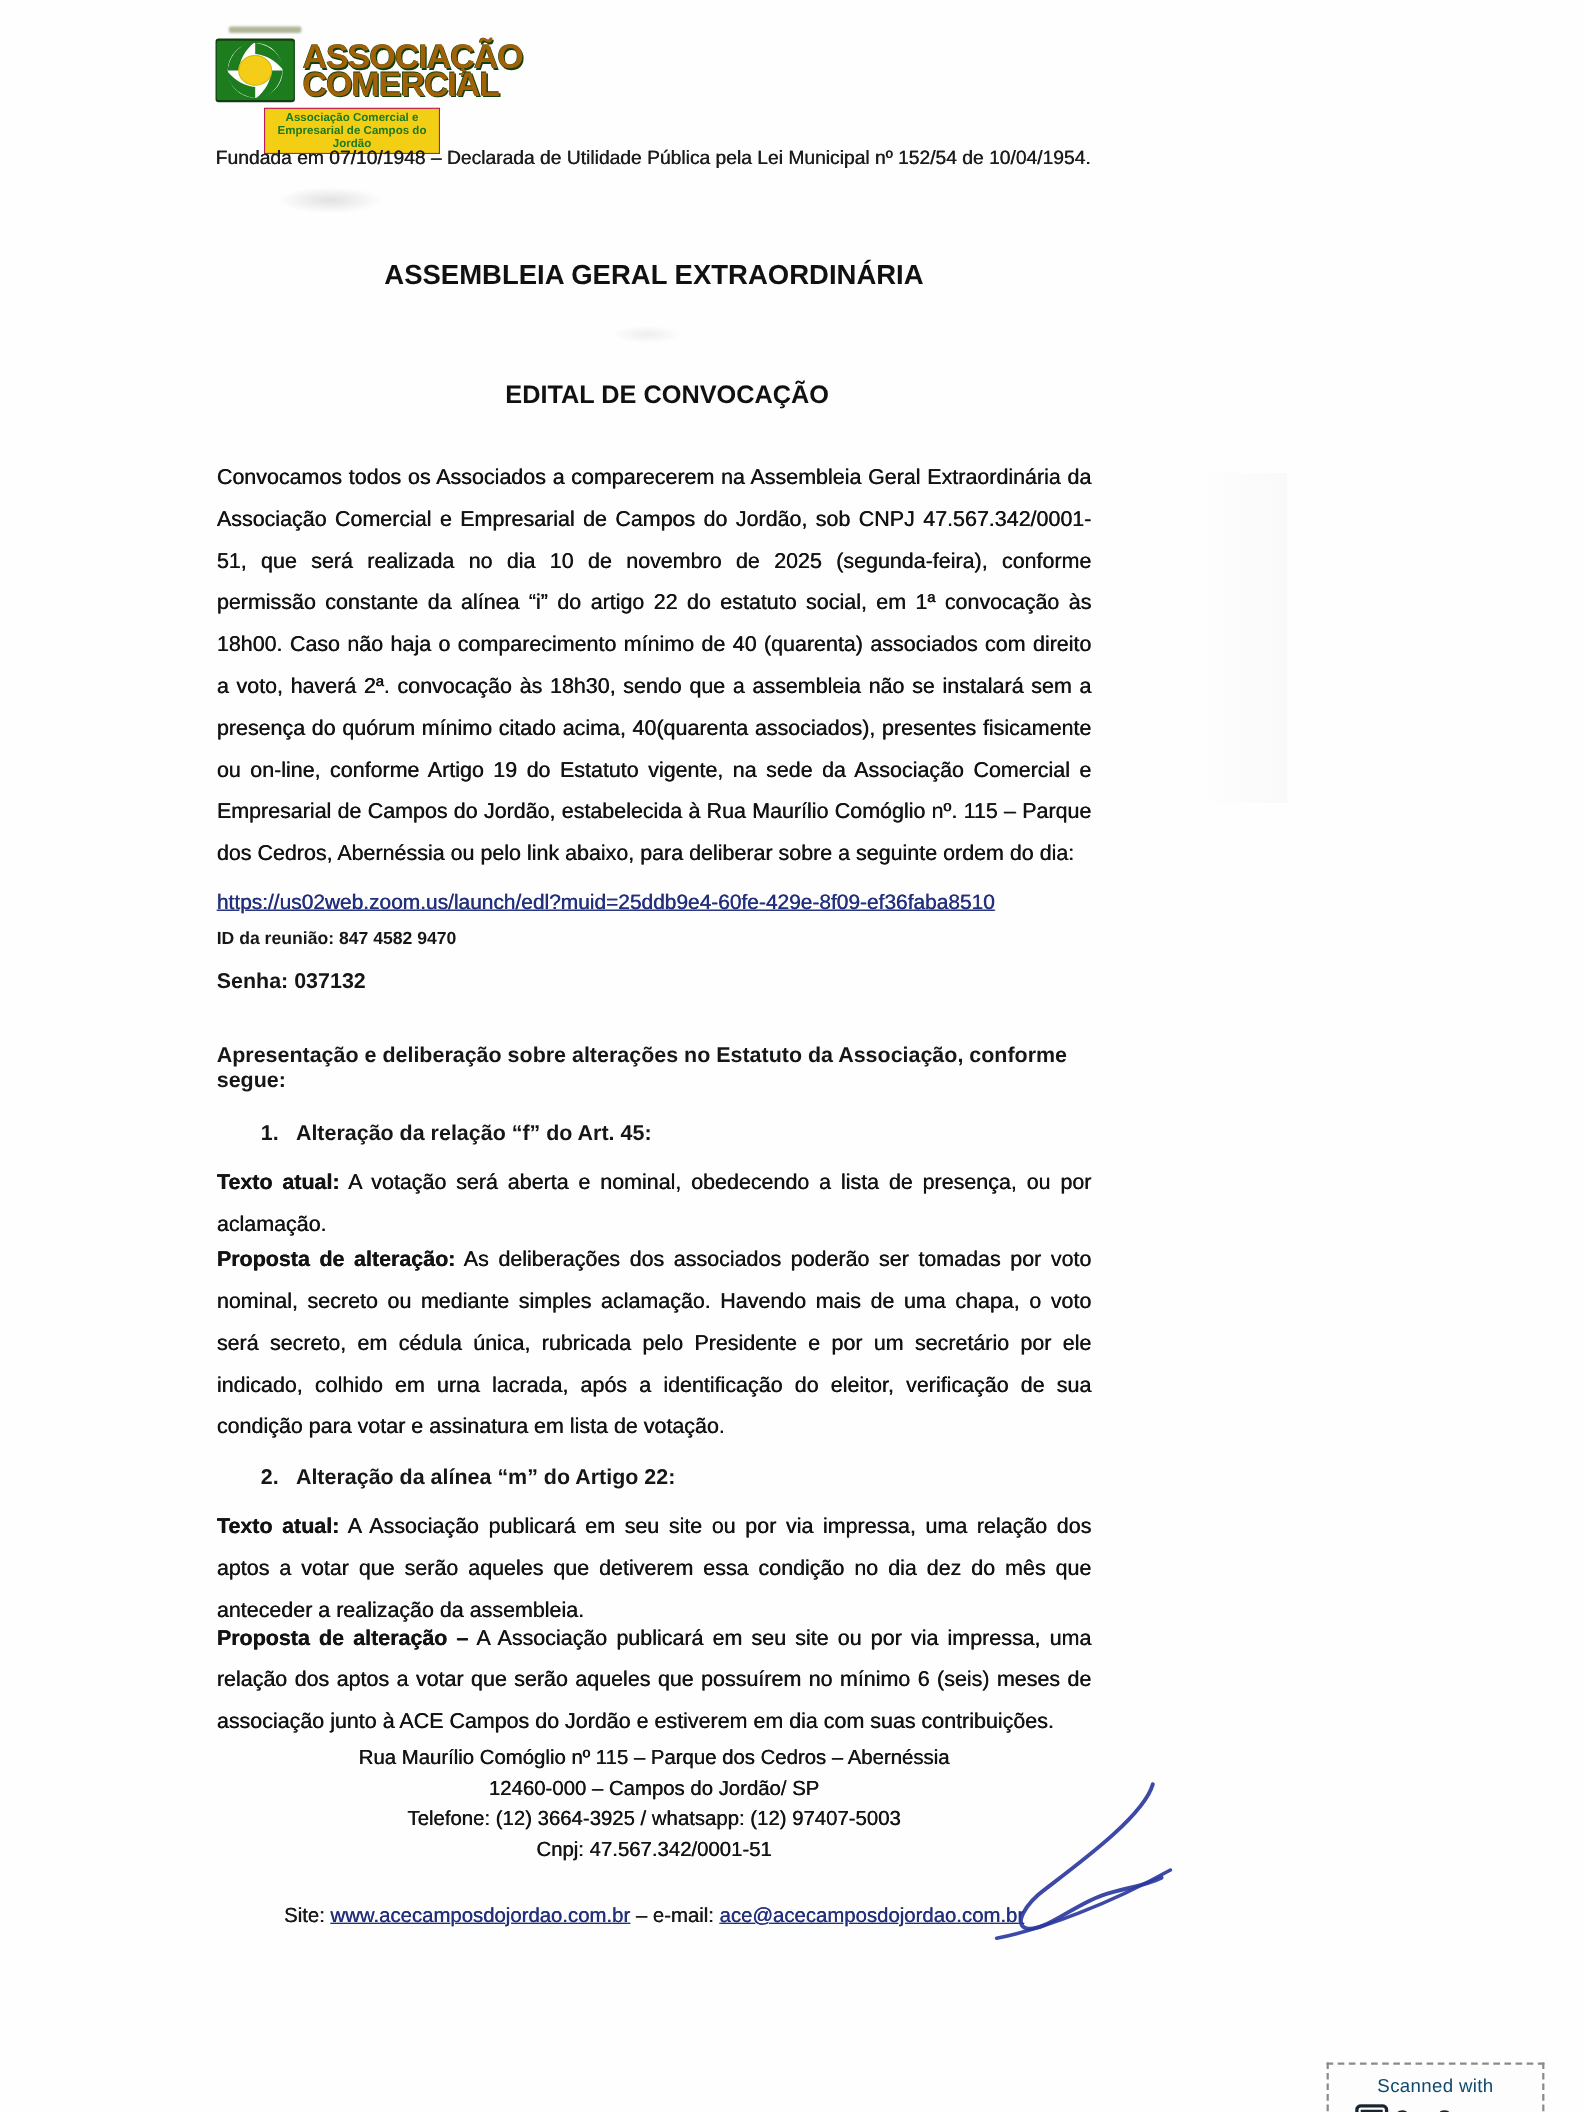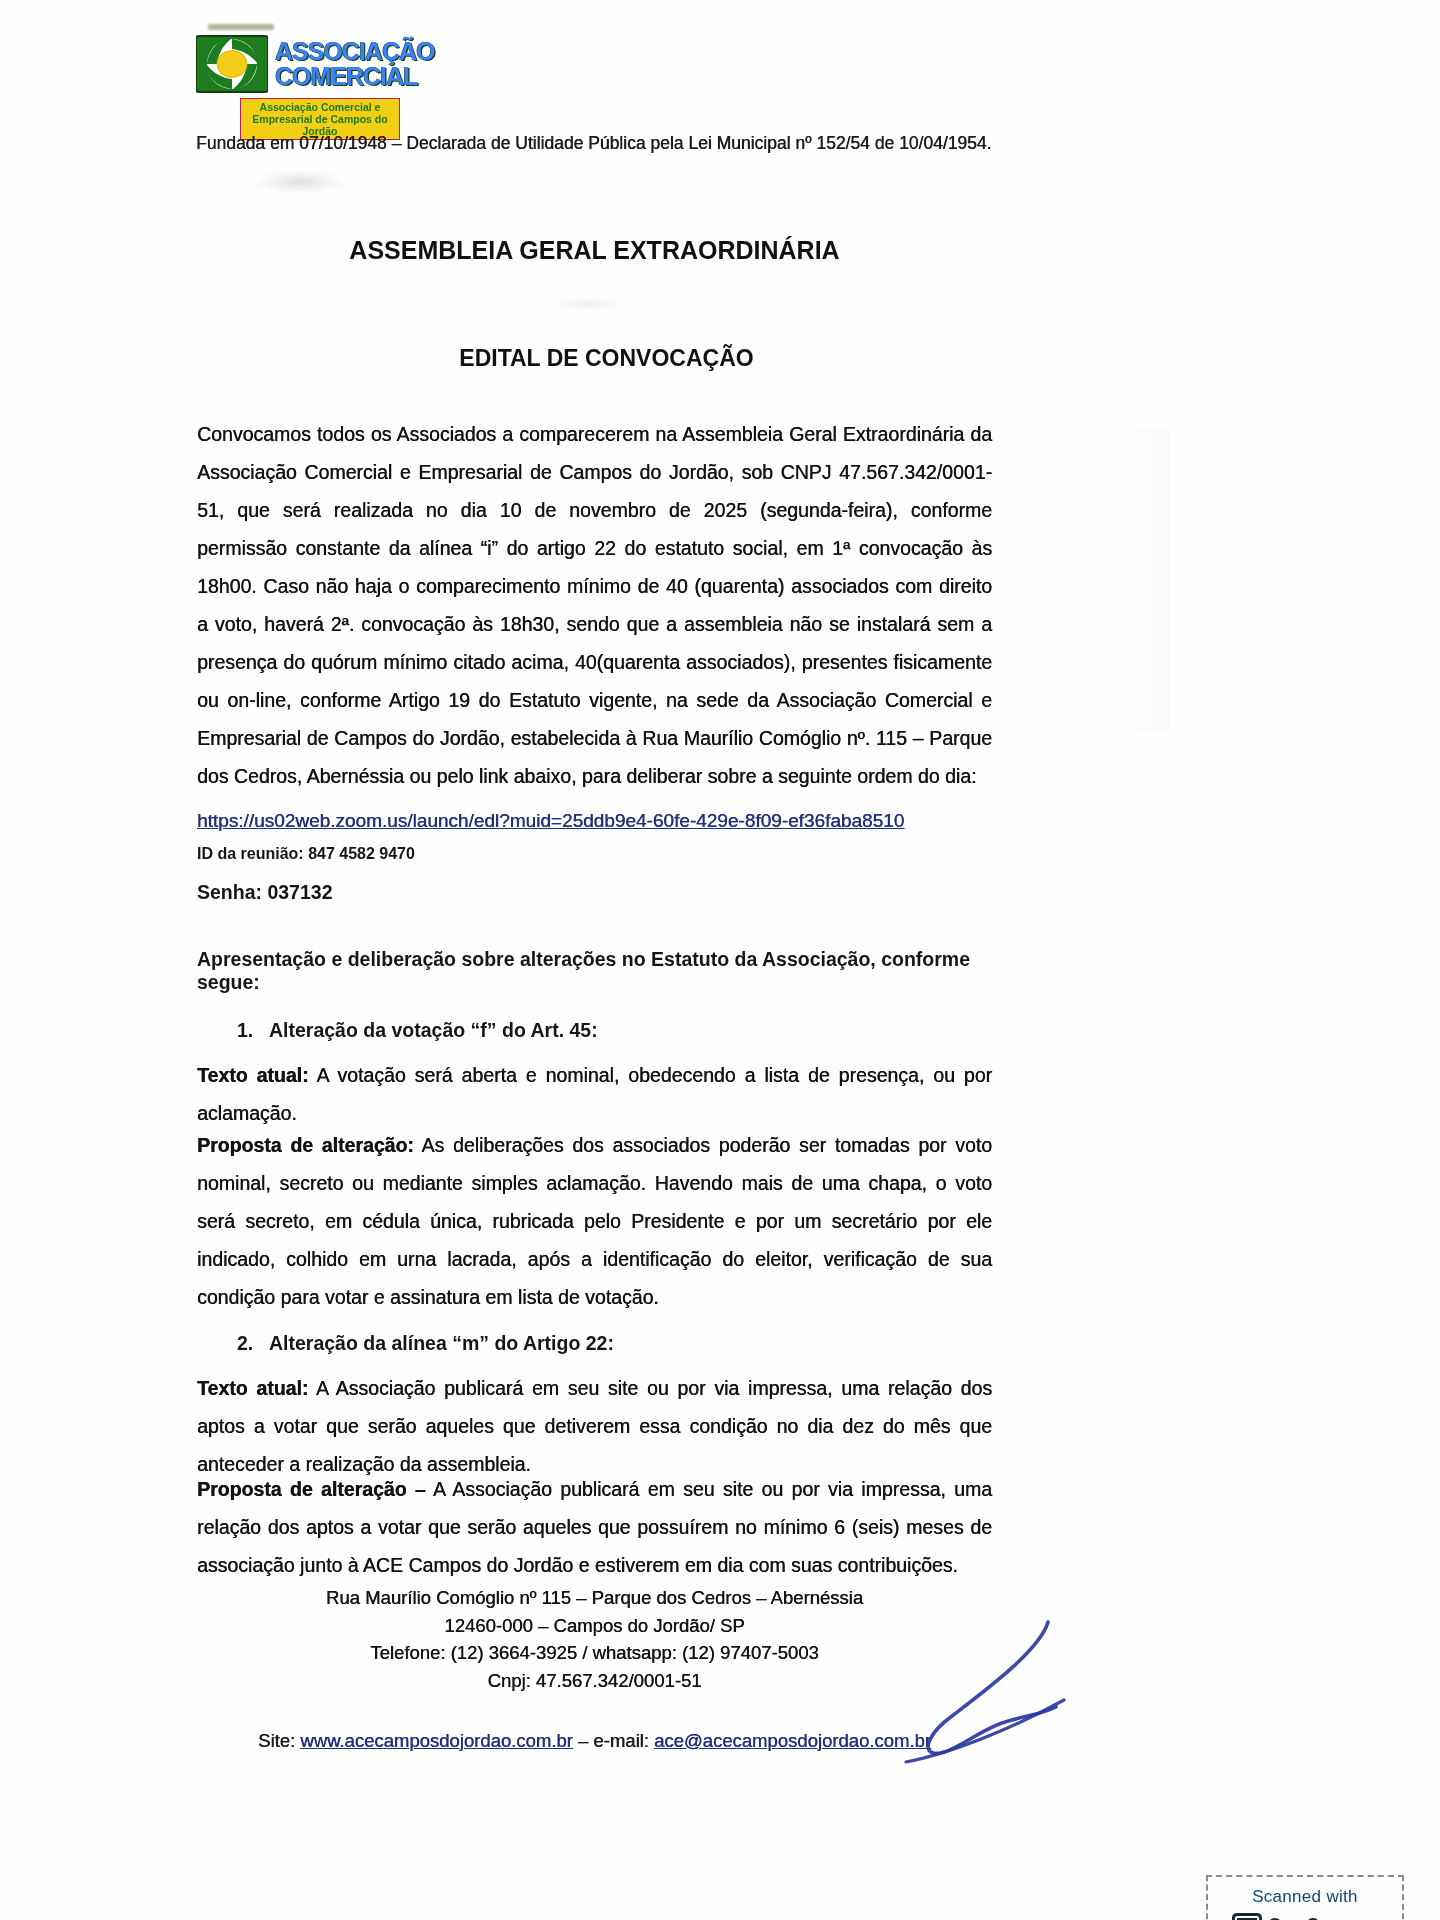--- a/index.html
+++ b/index.html
@@ -4,21 +4,21 @@
 <style>
   html,body{margin:0;padding:0;background:#e9e9e9;}
   .page{position:relative;width:1440px;height:1920px;background:#fefefe;overflow:hidden;
         font-family:"Liberation Sans",sans-serif;color:#161616;}
   .thick{text-shadow:0.4px 0 currentColor;}
   
   .logo-block{position:absolute;left:196px;top:24px;}
   .slogan{width:66px;height:6px;margin-left:12px;background:#54611f;opacity:.45;filter:blur(1px);border-radius:2px;}
   .logo-row{display:flex;align-items:center;gap:7px;margin-top:3px;}
   .logo-mark{width:72px;height:62px;display:block;}
-  .logo-text{font-weight:bold;font-size:25px;line-height:25px;color:#3b82f6;letter-spacing:-1px;
+  .logo-text{font-weight:bold;font-size:31px;line-height:25px;color:#a16207;letter-spacing:-1px;
              text-shadow:1.2px 1.2px 0 #123f10,-0.5px -0.5px 0 #123f10;}
   .logo-banner{margin-left:44px;margin-top:3px;width:150px;background:#f2cf15;border:1px solid #be185d;
                padding:2px 4px;text-align:center;color:#1e7a1e;font-size:10.5px;font-weight:bold;line-height:12px;}
   
   .founded{position:absolute;left:196px;top:133px;font-size:17.5px;color:#1d1d1d;}
   .title{position:absolute;left:197px;top:236px;width:795px;margin:0;text-align:center;font-size:25px;color:#111;}
   .subtitle{position:absolute;left:197px;top:333px;width:795px;margin:12px;text-align:center;font-size:23px;color:#111;}
   
   .bodytxt{font-size:19.5px;line-height:38px;color:#131313;}
   .intro{position:absolute;left:197px;top:415px;width:795px;margin:0;text-align:justify;}
@@ -91,21 +91,21 @@
 
   <p class="intro bodytxt thick">Convocamos todos os Associados a comparecerem na Assembleia Geral Extraordinária da Associação Comercial e Empresarial de Campos do Jordão, sob CNPJ 47.567.342/0001-51, que será realizada no dia 10 de novembro de 2025 (segunda-feira), conforme permissão constante da alínea “i” do artigo 22 do estatuto social, em 1ª convocação às 18h00. Caso não haja o comparecimento mínimo de 40 (quarenta) associados com direito a voto, haverá 2ª. convocação às 18h30, sendo que a assembleia não se instalará sem a presença do quórum mínimo citado acima, 40(quarenta associados), presentes fisicamente ou on-line, conforme Artigo 19 do Estatuto vigente, na sede da Associação Comercial e Empresarial de Campos do Jordão, estabelecida à Rua Maurílio Comóglio nº. 115 – Parque dos Cedros, Abernéssia ou pelo link abaixo, para deliberar sobre a seguinte ordem do dia:</p>
 
   <a class="zoom-link thick">https://us02web.zoom.us/launch/edl?muid=25ddb9e4-60fe-429e-8f09-ef36faba8510</a>
   <div class="meet-id">ID da reunião: 847 4582 9470</div>
   <div class="meet-pass">Senha: 037132</div>
 
   <div class="agenda">Apresentação e deliberação sobre alterações no Estatuto da Associação, conforme segue:</div>
 
   <div class="item-head ih1">
-    <span class="num">1.</span><span>Alteração da votação “f” do Art. 45:</span>
+    <span class="num">1.</span><span>Alteração da relação “f” do Art. 45:</span>
   </div>
   <p class="para bodytxt thick p1c">
     <b>Texto atual:</b><span> A votação será aberta e nominal, obedecendo a lista de presença, ou por aclamação.</span>
   </p>
   <p class="para bodytxt thick p1p">
     <b>Proposta de alteração:</b><span> As deliberações dos associados poderão ser tomadas por voto nominal, secreto ou mediante simples aclamação. Havendo mais de uma chapa, o voto será secreto, em cédula única, rubricada pelo Presidente e por um secretário por ele indicado, colhido em urna lacrada, após a identificação do eleitor, verificação de sua condição para votar e assinatura em lista de votação.</span>
   </p>
 
   <div class="item-head ih2">
     <span class="num">2.</span><span>Alteração da alínea “m” do Artigo 22:</span>

